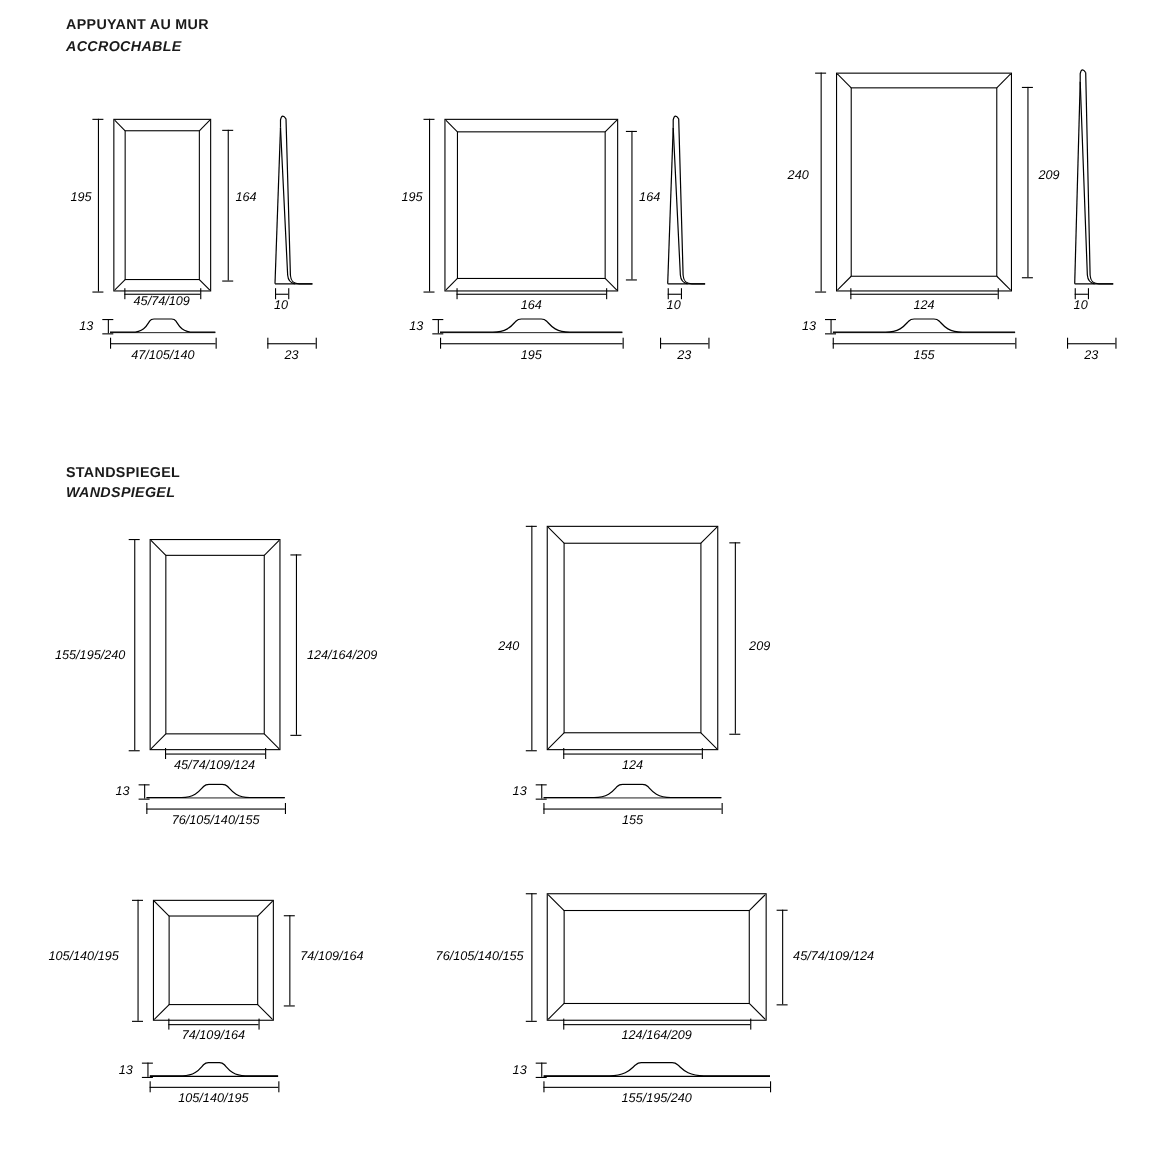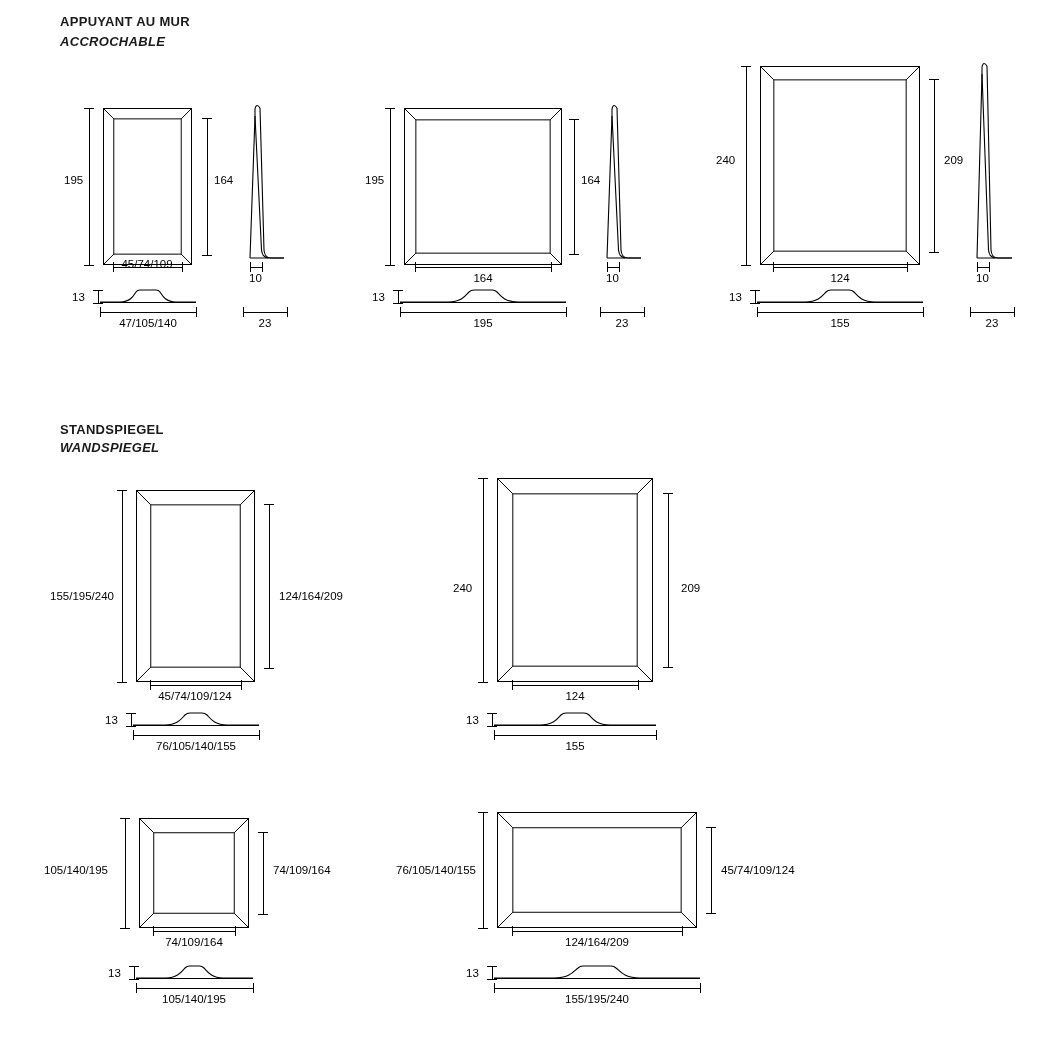--- a/index.html
+++ b/index.html
@@ -9,21 +9,21 @@
     font-family:"Liberation Sans", sans-serif;
     color:#1a1a1a;
     position:relative;
     overflow:hidden;
   }
   .page{position:relative;width:1050px;height:749px;}
 
   .sec-title{position:absolute;font-size:13px;font-weight:bold;letter-spacing:.3px;}
   .sec-sub{position:absolute;font-size:13px;font-weight:bold;font-style:italic;letter-spacing:.3px;}
 
-  .dim{position:absolute;font-size:11.5px;color:#000;white-space:nowrap;}
+  .dim{position:absolute;font-size:11.5px;color:#000;white-space:nowrap;font-style:italic;}
   .dim.c{transform:translateX(-50%);}
 
   
   .ln{position:absolute;background:#000;}
   .hln{height:1px;}
   .vln{width:1px;}
 
   
   .frame{position:absolute;box-sizing:border-box;border:1.3px solid #000;background:#fff;}
   .bevel{position:absolute;left:0;top:0;width:100%;height:100%;}
@@ -62,21 +62,21 @@
   <div class="dim" style="left:64px;top:174px;">195</div>
 
   <div class="ln vln" style="left:207px;top:118px;height:137px;"></div>
   <div class="ln hln" style="left:202px;top:118px;width:10px;"></div>
   <div class="ln hln" style="left:202px;top:255px;width:10px;"></div>
   <div class="dim" style="left:214px;top:174px;">164</div>
 
   <div class="ln hln" style="left:113px;top:267px;width:69px;"></div>
   <div class="ln vln" style="left:113px;top:262px;height:10px;"></div>
   <div class="ln vln" style="left:182px;top:262px;height:10px;"></div>
-  <div class="dim c" style="left:147px;top:258px;">45/74/109</div>
+  <div class="dim c" style="left:147px;top:268px;">45/74/109</div>
 
   <div class="base" style="left:100px;top:289px;">
     <svg width="96" height="14" viewBox="0 0 96 14">
       <path d="M0 13 H20 C31 13 34 6 36 3 C37 1.5 38.5 1 40 1 H56 C57.5 1 59 1.5 60 3 C62 6 65 13 76 13 H96" fill="none" stroke="#000" stroke-width="1.1"></path>
       <line x1="0" y1="13.6" x2="96" y2="13.6" stroke="#000" stroke-width="1.1"></line>
     </svg>
   </div>
   <div class="ln vln" style="left:98px;top:290px;height:13px;"></div>
   <div class="ln hln" style="left:93px;top:290px;width:10px;"></div>
   <div class="ln hln" style="left:93px;top:303px;width:10px;"></div>

